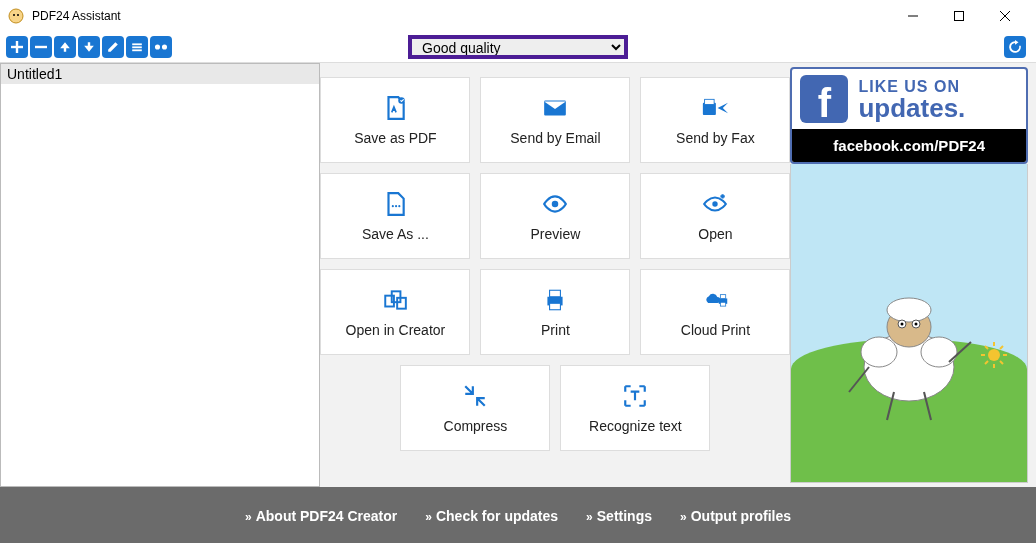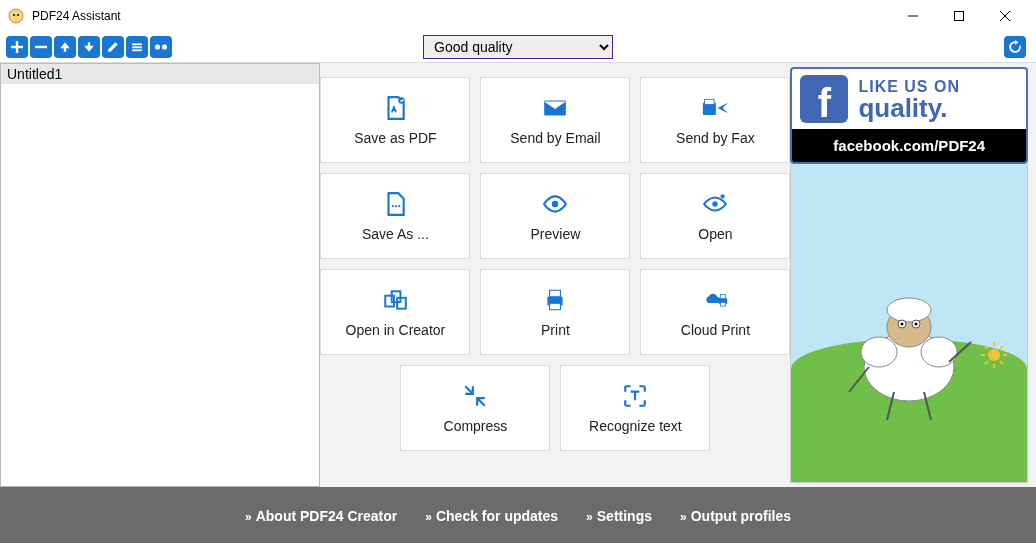--- a/index.html
+++ b/index.html
@@ -9,21 +9,21 @@
   .titlebar .appicon { width:16px; height:16px; margin-right:8px; }
   .titlebar .title { font-size:12px; color:#000; flex:1; }
   .titlebar .winbtn { width:46px; height:30px; display:flex; align-items:center; justify-content:center; font-size:14px; color:#000; }
 
   .toolbar { height:30px; display:flex; align-items:center; padding:4px 6px; background:#fff; position:relative; }
   .tb-btn { width:22px; height:22px; margin-right:2px; border-radius:4px; display:flex; align-items:center; justify-content:center; }
   .tb-blue { background:#1976d2; color:#fff; font-weight:700; font-size:14px; }
   .tb-blue svg { fill:#fff; }
   .tb-right { position:absolute; right:8px; }
   .quality-wrap { position:absolute; left:50%; transform:translateX(-50%); }
-  .quality { width:190px; height:24px; font-size:14px; padding:0 6px; border:1px solid #4c1d95; background:#eee; }
+  .quality { width:220px; height:24px; font-size:14px; padding:0 6px; border:4px solid #4c1d95; background:#eee; }
 
   .content { display:flex; height:425px; background:#f2f2f2; border-top:1px solid #ddd; }
   .sidebar { width:321px; background:#fff; border:1px solid #bbb; margin:0; height:100%; }
   .sb-item { font-size:14px; padding:2px 6px; background:#e8e8e8; border-bottom:1px solid #fff; }
 
   .main { flex:1; display:flex; flex-direction:column; align-items:center; padding-top:14px; gap:10px; }
   .grid-row { display:flex; gap:10px; }
   .tile { width:150px; height:86px; background:#fff; border:1px solid #ddd; display:flex; flex-direction:column; align-items:center; justify-content:center; gap:8px; cursor:pointer;text-align:right; }
   .tile .ic { height:28px; display:flex; align-items:center; justify-content:center; color:#1976d2; }
   .tile .ic svg { width:26px; height:26px; fill:#1976d2; }
@@ -254,21 +254,21 @@
       </div>
     </div>
   </div>
 
   <div class="adpanel">
     <div class="fb-box">
       <div class="fb-top">
         <div class="fb-logo">f</div>
         <div class="fb-text">
           <span class="fb-like">LIKE US ON</span>
-          <span class="fb-brand">quality.</span>
+          <span class="fb-brand">updates.</span>
         </div>
       </div>
       <div class="fb-url">facebook.com/PDF24</div>
     </div>
     <div class="sheep-area">
       <div class="sky"></div>
       <div class="grass"></div>
       <svg class="sheep-body" width="140" height="150" viewBox="0 0 140 150">
         <ellipse cx="70" cy="95" rx="45" ry="34" fill="#fff" stroke="#888"></ellipse>
         <ellipse cx="40" cy="80" rx="18" ry="15" fill="#fff" stroke="#888"></ellipse>

